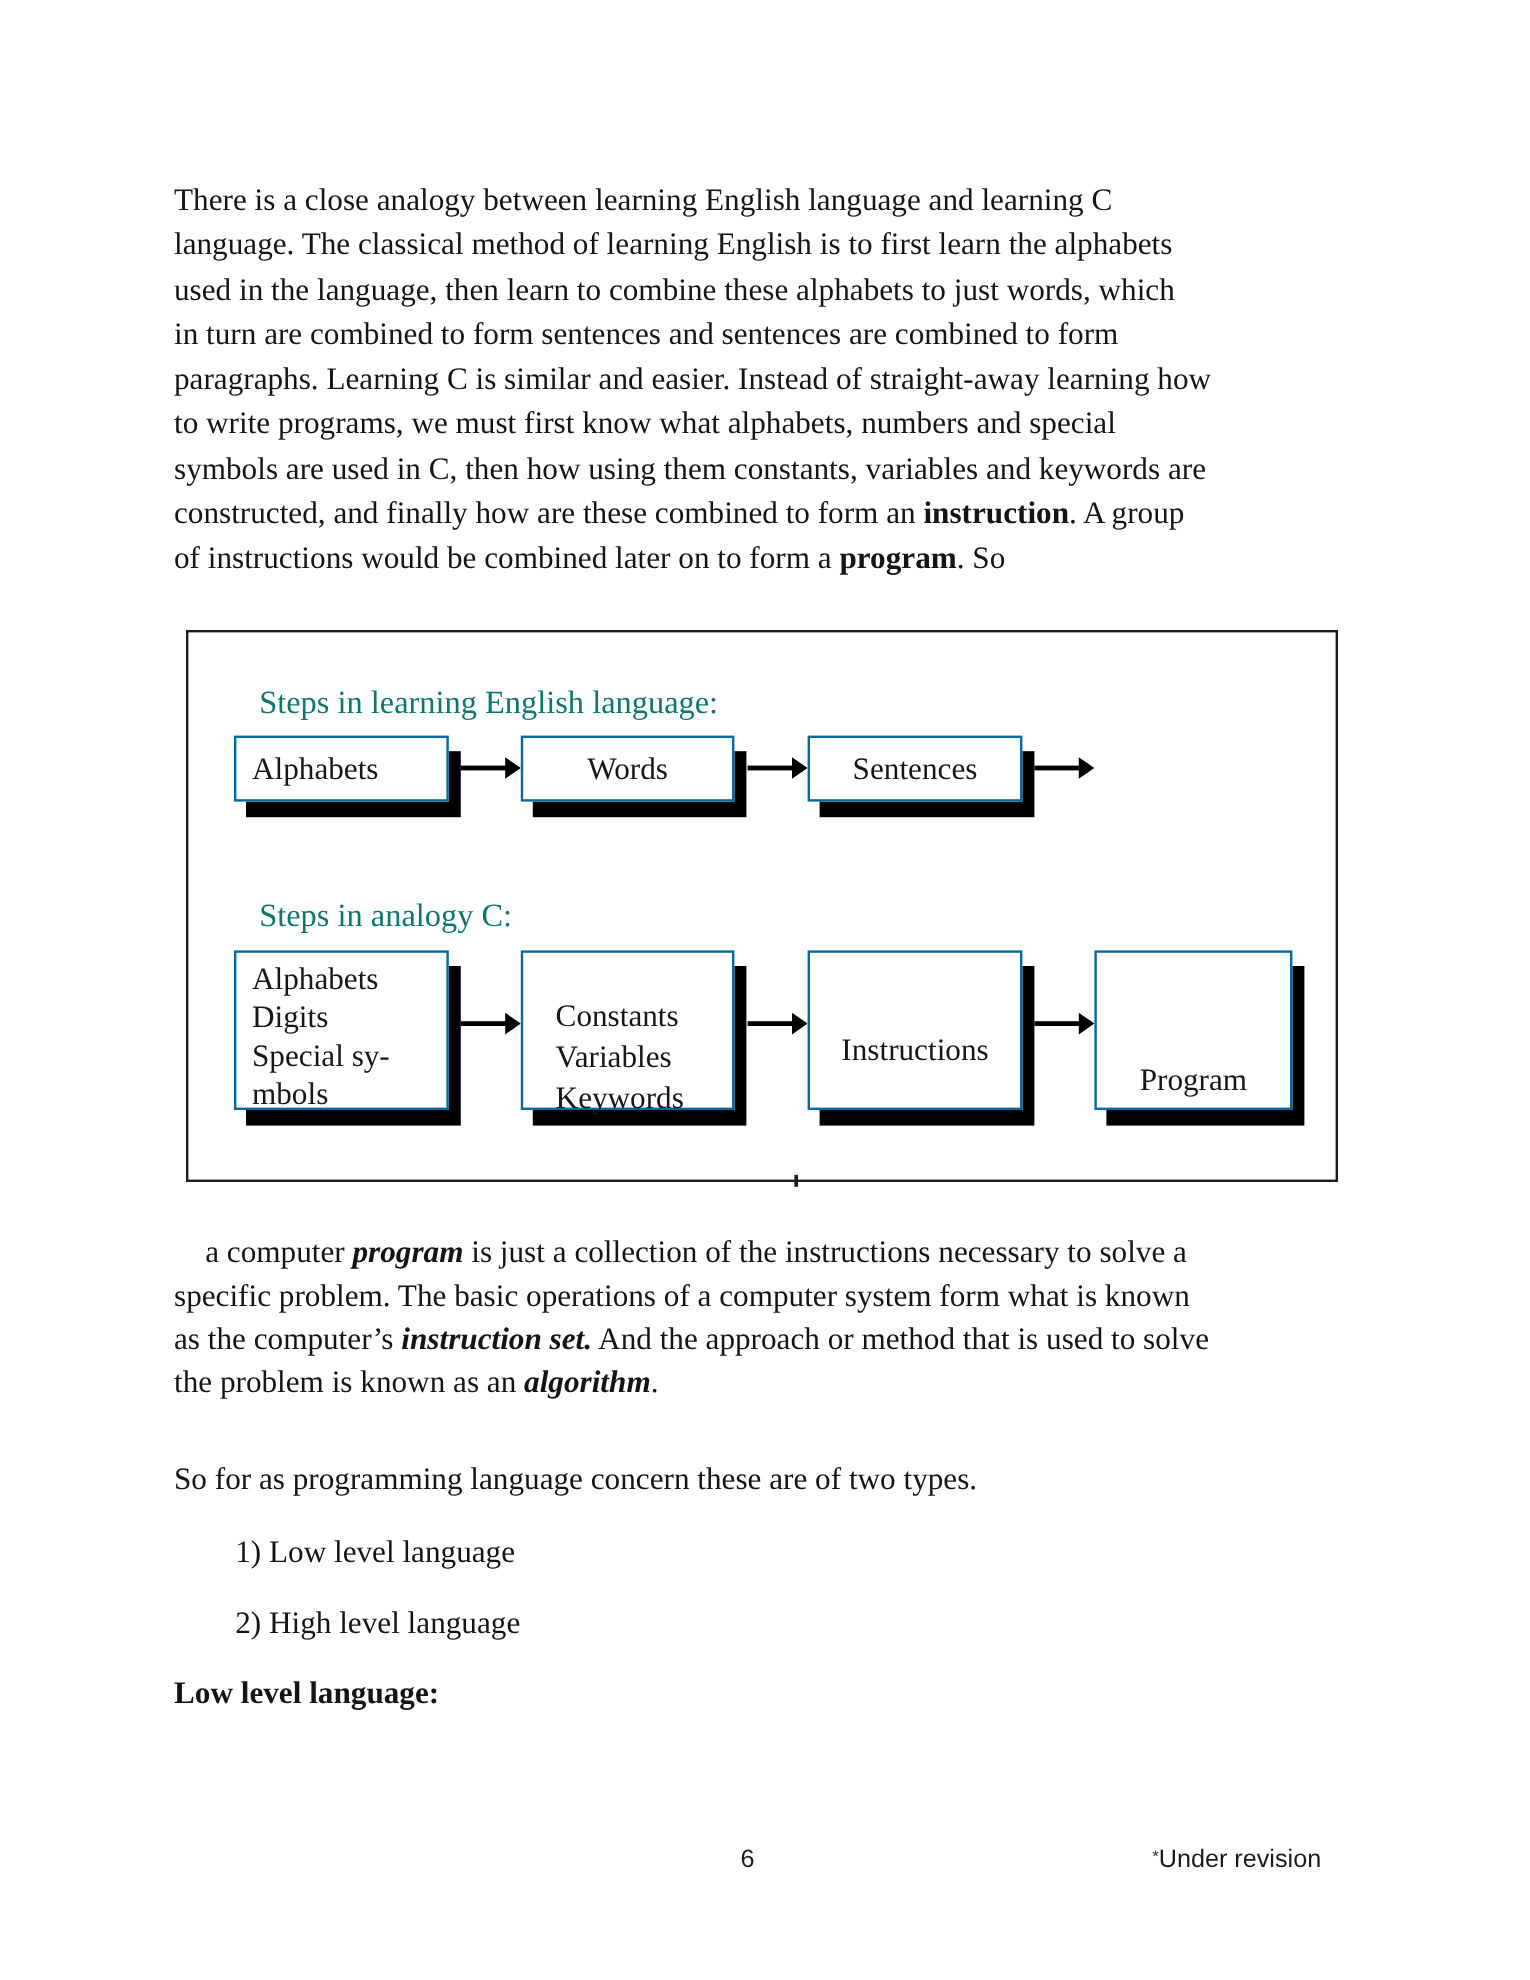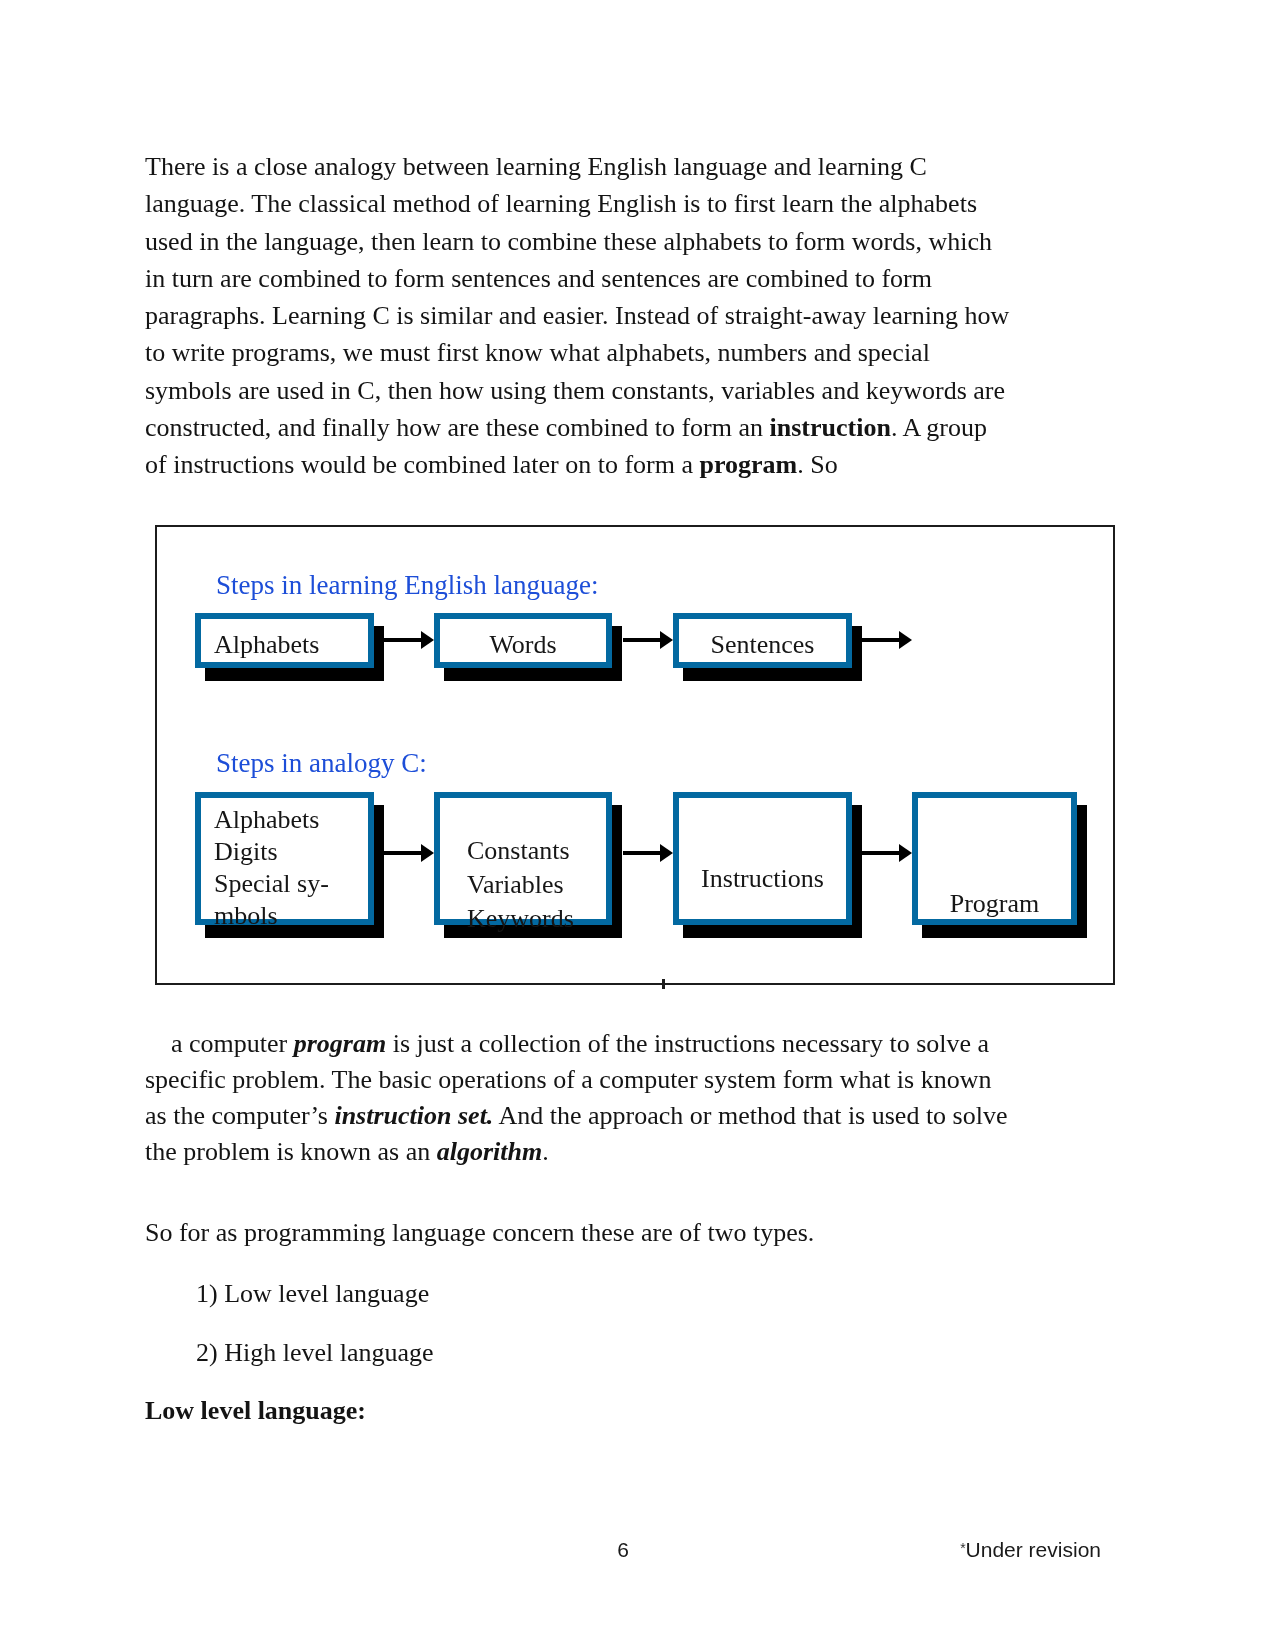--- a/index.html
+++ b/index.html
@@ -17,24 +17,24 @@
   .p2 { left:145px; top:1026px; line-height:36px; }
   .p2 .line:first-child { text-indent:26px; }
   .so-line { left:145px; top:1218px; white-space:nowrap; }
   .list-item1 { left:196px; top:1279px; white-space:nowrap; }
   .list-item2 { left:196px; top:1338px; white-space:nowrap; }
   .section-heading { left:145px; top:1396px; font-weight:700; white-space:nowrap; }
 
   
   .figure { position:absolute; left:155px; top:525px; width:960px; height:460px;
             border:2px solid #1c1c1c; background:#fff; }
-  .fig-label { position:absolute; left:59px; font-size:27px; white-space:nowrap; color:#1d4ed8; }
+  .fig-label { position:absolute; left:59px; font-size:27px; white-space:nowrap; color:#0f766e; }
   .fl1 { top:43px; }
   .fl2 { top:221px; }
-  .fbox { position:absolute; border:6px solid #0369a1; background:#fff;
+  .fbox { position:absolute; border:2px solid #0369a1; background:#fff;
           box-shadow:10px 13px 0 #000; font-size:26px; color:#161616; }
   .r1 { top:86px;  height:55px; line-height:51px; text-align:center; }
   .r2 { top:265px; height:133px; }
   .c1 { left:38px;  width:179px; }
   .c2 { left:277px; width:178px; }
   .c3 { left:516px; width:179px; }
   .c4 { left:755px; width:165px; }
   .r1.c1 { text-align:left; padding-left:13px; }
   .cbox1 { padding:6px 0 0 13px; line-height:32px; }
   .cbox2 { padding:36px 0 0 27px; line-height:34px; }
@@ -58,21 +58,21 @@
   .footer-note .ast { font-size:14px; vertical-align:4px; color:#333; }
 </style>
 </head>
 <body>
 
 <div class="page">
 
   <div class="tblock p1">
       <div class="line"><span>There is a close analogy between learning English language and learning C</span></div>
       <div class="line"><span>language. The classical method of learning English is to first learn the alphabets</span></div>
-      <div class="line"><span>used in the language, then learn to combine these alphabets to form words, which</span></div>
+      <div class="line"><span>used in the language, then learn to combine these alphabets to just words, which</span></div>
       <div class="line"><span>in turn are combined to form sentences and sentences are combined to form</span></div>
       <div class="line"><span>paragraphs. Learning C is similar and easier. Instead of straight-away learning how</span></div>
       <div class="line"><span>to write programs, we must first know what alphabets, numbers and special</span></div>
       <div class="line"><span>symbols are used in C, then how using them constants, variables and keywords are</span></div>
       <div class="line"><span>constructed, and finally how are these combined to form an </span><span class="b">instruction</span><span>. A group</span></div>
       <div class="line"><span>of instructions would be combined later on to form a </span><span class="b">program</span><span>. So</span></div>
     </div>
 
   <div class="figure">
     <div class="fig-label fl1">Steps in learning English language:</div>

